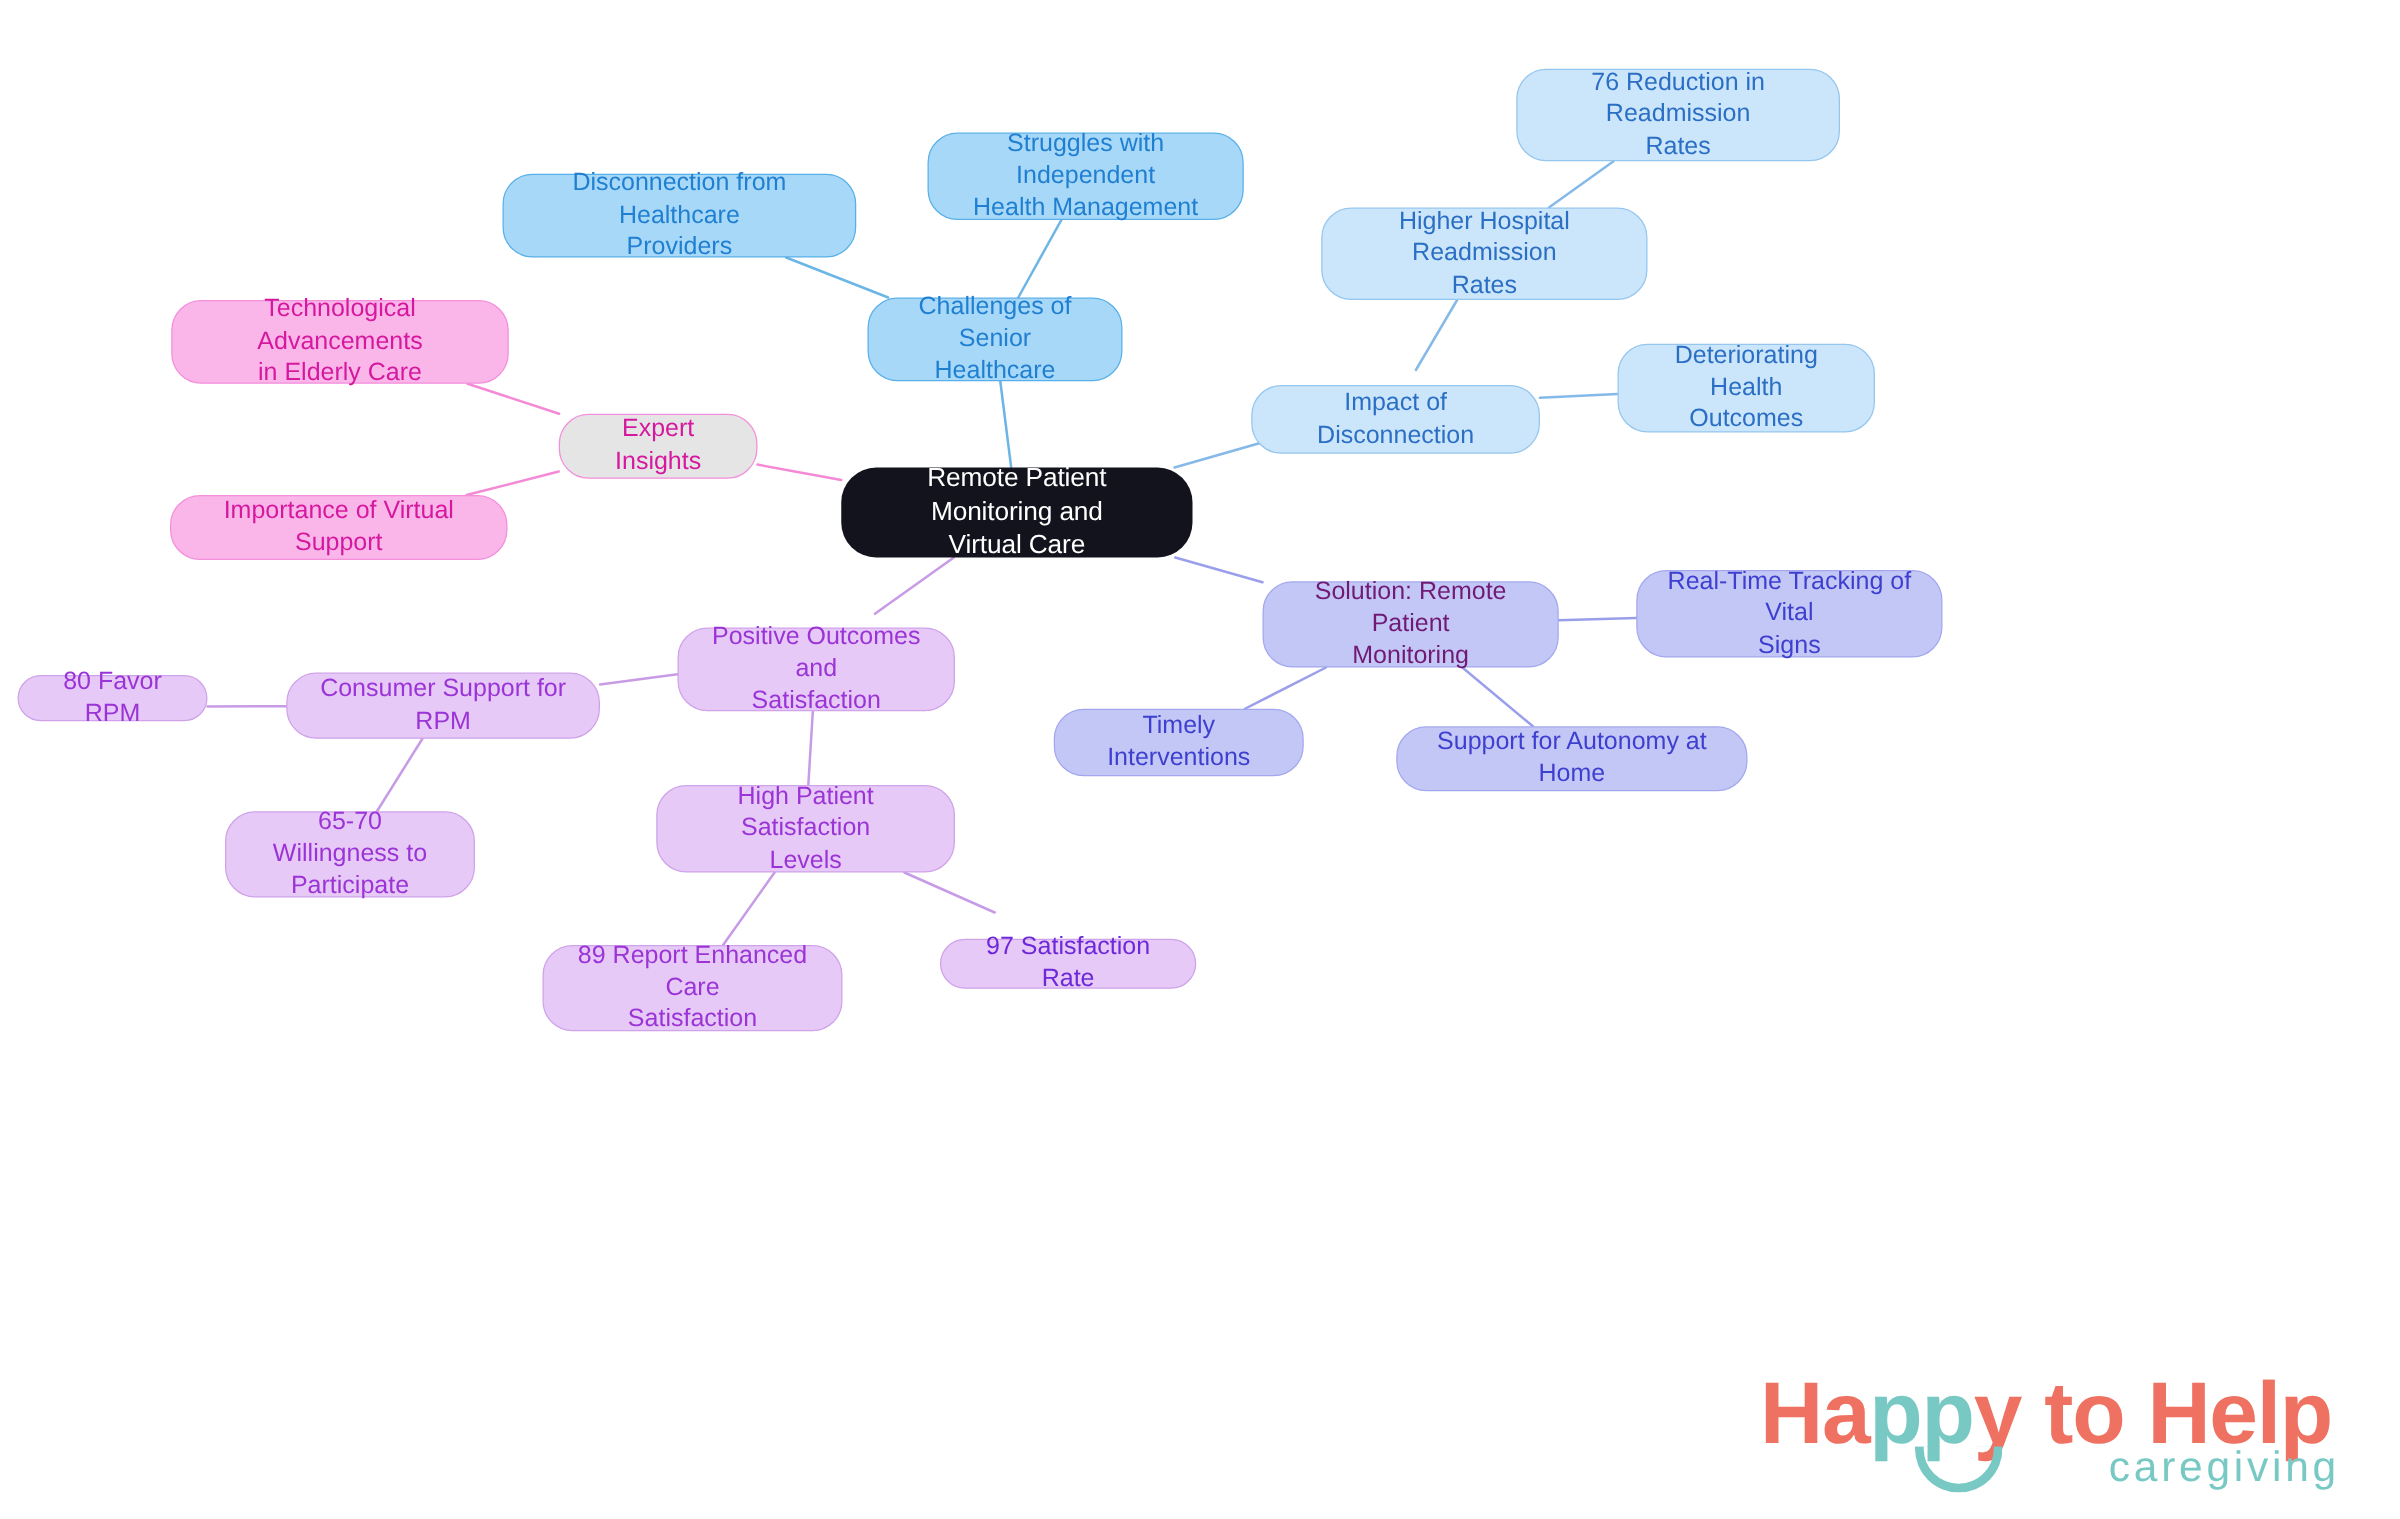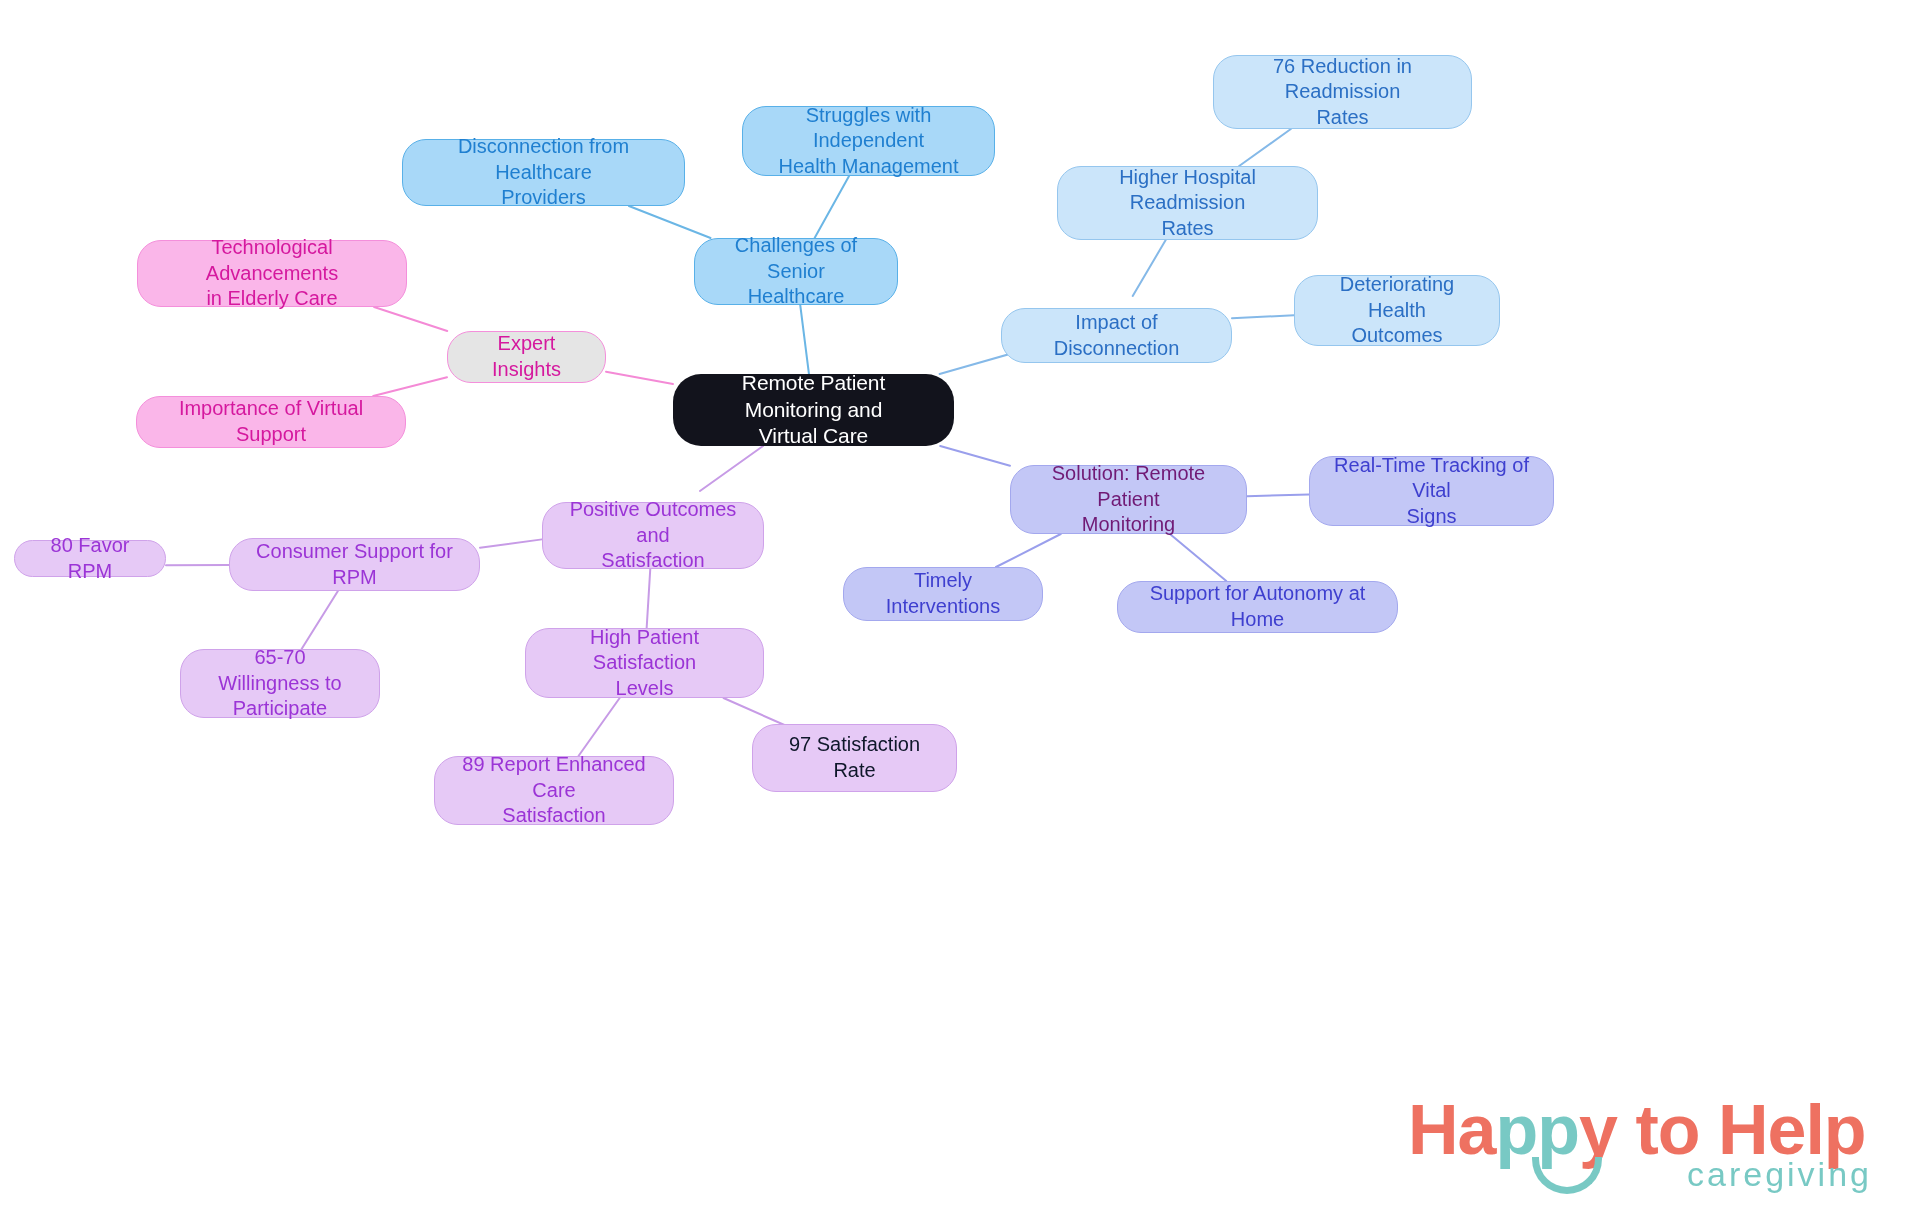--- a/index.html
+++ b/index.html
@@ -143,21 +143,21 @@
       <div class="node branch" style="left: 542px; top: 502px; width: 222px; height: 67px; background: rgb(230, 201, 246); color: rgb(155, 52, 214); border-color: rgb(207, 162, 234);">Positive Outcomes and
 Satisfaction</div>
       <div class="node leaf" style="left: 229px; top: 538px; width: 251px; height: 53px; background: rgb(230, 201, 246); color: rgb(155, 52, 214); border-color: rgb(207, 162, 234);">Consumer Support for RPM</div>
       <div class="node leaf" style="left: 14px; top: 540px; width: 152px; height: 37px; background: rgb(230, 201, 246); color: rgb(155, 52, 214); border-color: rgb(207, 162, 234);">80 Favor RPM</div>
       <div class="node leaf" style="left: 180px; top: 649px; width: 200px; height: 69px; background: rgb(230, 201, 246); color: rgb(155, 52, 214); border-color: rgb(207, 162, 234);">65-70 Willingness to
 Participate</div>
       <div class="node leaf" style="left: 525px; top: 628px; width: 239px; height: 70px; background: rgb(230, 201, 246); color: rgb(155, 52, 214); border-color: rgb(207, 162, 234);">High Patient Satisfaction
 Levels</div>
       <div class="node leaf" style="left: 434px; top: 756px; width: 240px; height: 69px; background: rgb(230, 201, 246); color: rgb(155, 52, 214); border-color: rgb(207, 162, 234);">89 Report Enhanced Care
 Satisfaction</div>
-      <div class="node leaf" style="left: 752px; top: 724px; width: 205px; height: 68px; background: rgb(230, 201, 246); color: #0f172a; border-color: rgb(207, 162, 234);">97 Satisfaction Rate</div>
+      <div class="node leaf" style="left: 752px; top: 751px; width: 205px; height: 40px; background: rgb(230, 201, 246); color: #6d28d9; border-color: rgb(207, 162, 234);">97 Satisfaction Rate</div>
     </div>
 
   <div id="logo">
     <div class="wordmark"><span style="color: rgb(238, 113, 97);">Ha</span><span style="color: rgb(120, 201, 196);">pp</span><span style="color: rgb(238, 113, 97);">y</span><span style="color: rgb(238, 113, 97);"> to Help</span></div>
     <div class="smile"></div>
     <div class="tag" style="color: rgb(120, 201, 196); margin-left: 20px;">caregiving</div>
   </div>
 
 </div>
 

